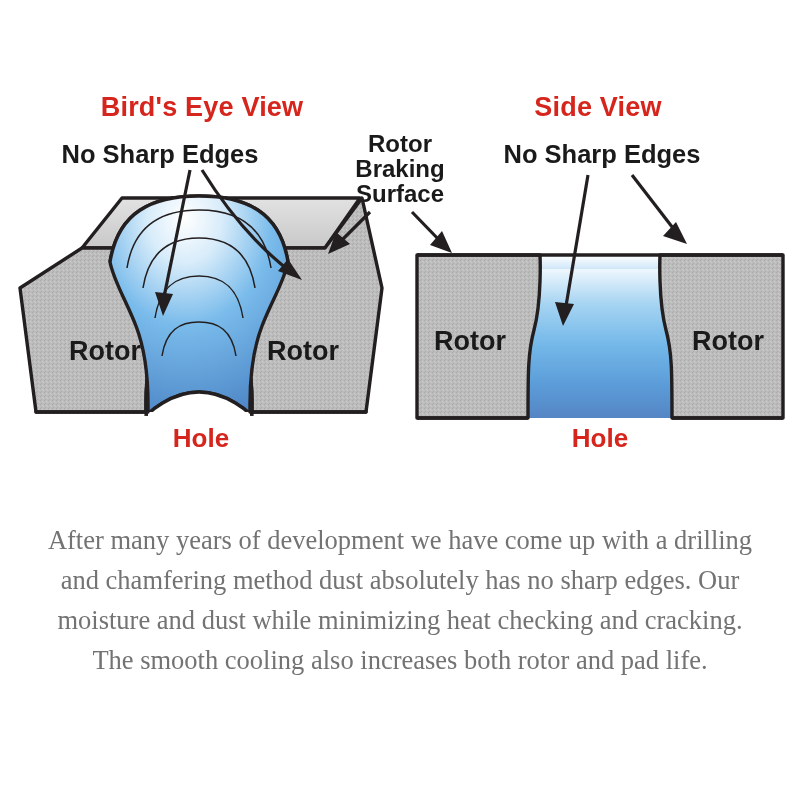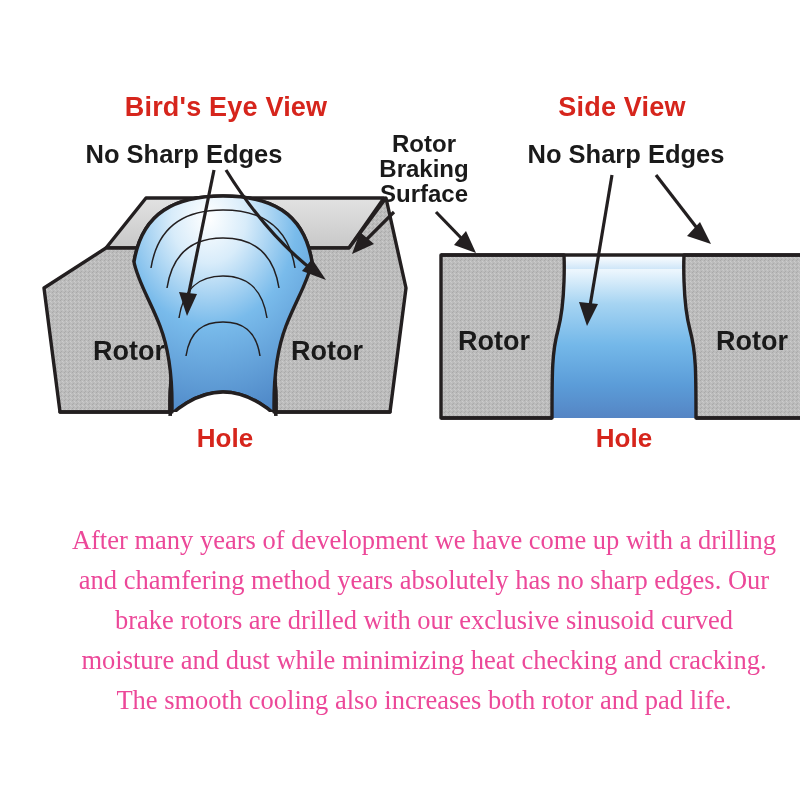--- a/index.html
+++ b/index.html
@@ -11,21 +11,20 @@
     width: 800px;
     height: 800px;
     font-family: "Liberation Sans", sans-serif;
     position: relative;
     overflow: hidden;
   }
   #stage {
     position: relative;
     width: 664px;
     height: 800px;
-    margin-left: 24px;
   }
   .diagram-svg {
     position: absolute;
     left: 0;
     top: 0;
     width: 800px;
     height: 500px;
     display: block;
   }
   .heading-red {
@@ -82,21 +81,21 @@
   }
   #paragraph {
     position: absolute;
     left: 0;
     top: 520px;
     width: 800px;
     text-align: center;
     font-family: "Liberation Serif", serif;
     font-size: 26.5px;
     line-height: 40px;
-    color: #ec4899;
+    color: #737373;
     padding: 0 8px;
     box-sizing: border-box;
   }
   #paragraph p {
     margin: 0;
   }
 </style>
 </head>
 <body>
 
@@ -274,19 +273,18 @@
 
     <g>
       <path class="leader" d="M 632 175 L 676 232"></path>
       <polygon class="arrow-head" points="687,244 663,236 676,222"></polygon>
     </g>
 
   </svg>
 
   <div id="paragraph">
     <p>After many years of development we have come up with a drilling</p>
-    <p>and chamfering method years absolutely has no sharp edges.  Our</p>
-    <p>brake rotors are drilled with our exclusive sinusoid curved</p>
+    <p>and chamfering method dust absolutely has no sharp edges.  Our</p>
     <p>moisture and dust while minimizing heat checking and cracking.</p>
     <p>The smooth cooling also increases both rotor and pad life.</p>
   </div>
 
 </div>
 
 </body></html>

